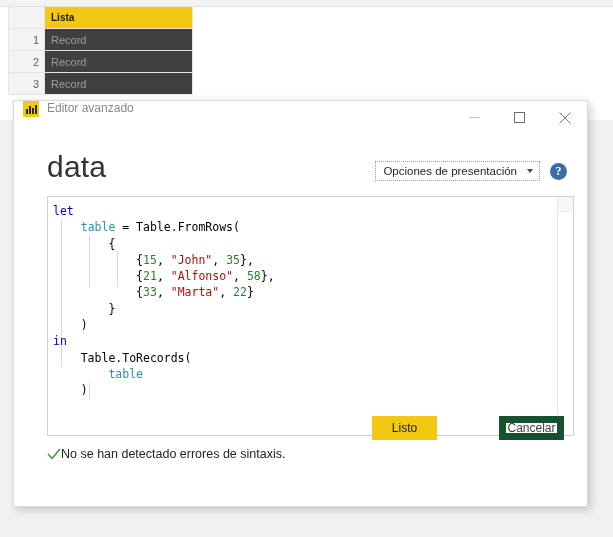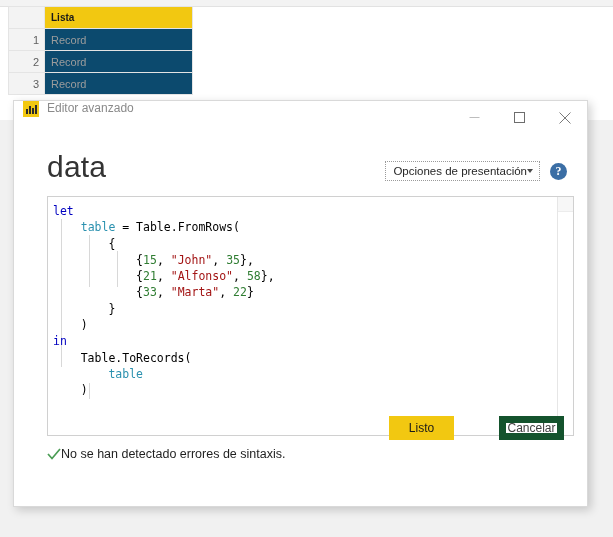--- a/index.html
+++ b/index.html
@@ -59,21 +59,21 @@
   .grid-table th.colhdr {
     width: 135px;
     background: #f2c811;
     color: #1a1a1a;
     font-weight: bold;
     text-align: left;
     font-size: 10px;
   }
   .grid-table td.cell {
     width: 135px;
-    background: #0c4a6e;
+    background: #404040;
     color: #9c9c9c;
     text-align: left;
     font-size: 11px;
   }
 
   
   #dialog {
     position: absolute;
     left: 13px;
     top: 100px;
@@ -158,20 +158,21 @@
     gap: 10px;
     padding-bottom: 3px;
   }
   #display-options {
     border: 1px dotted #9a9a9a;
     padding: 3px 6px 3px 7px;
     font-size: 11.5px;
     color: #262626;
     display: flex;
     align-items: center;
+    gap: 10px;
     background: #ffffff;
     white-space: nowrap;
   }
   #display-options .caret {
     width: 0; height: 0;
     border-left: 3.5px solid transparent;
     border-right: 3.5px solid transparent;
     border-top: 4px solid #4a4a4a;
   }
   #help-icon {
@@ -255,21 +256,21 @@
   }
 
   
   #footer {
     position: absolute;
     left: 0;
     bottom: 21px;
     width: 100%;
     display: flex;
     justify-content: flex-end;
-    gap: 9px;
+    gap: 26px;
     padding-right: 23px;
     box-sizing: border-box;
   }
   .btn {
     font-size: 12px;
     height: 24px;
     min-width: 65px;
     display: flex;
     align-items: center;
     justify-content: center;

